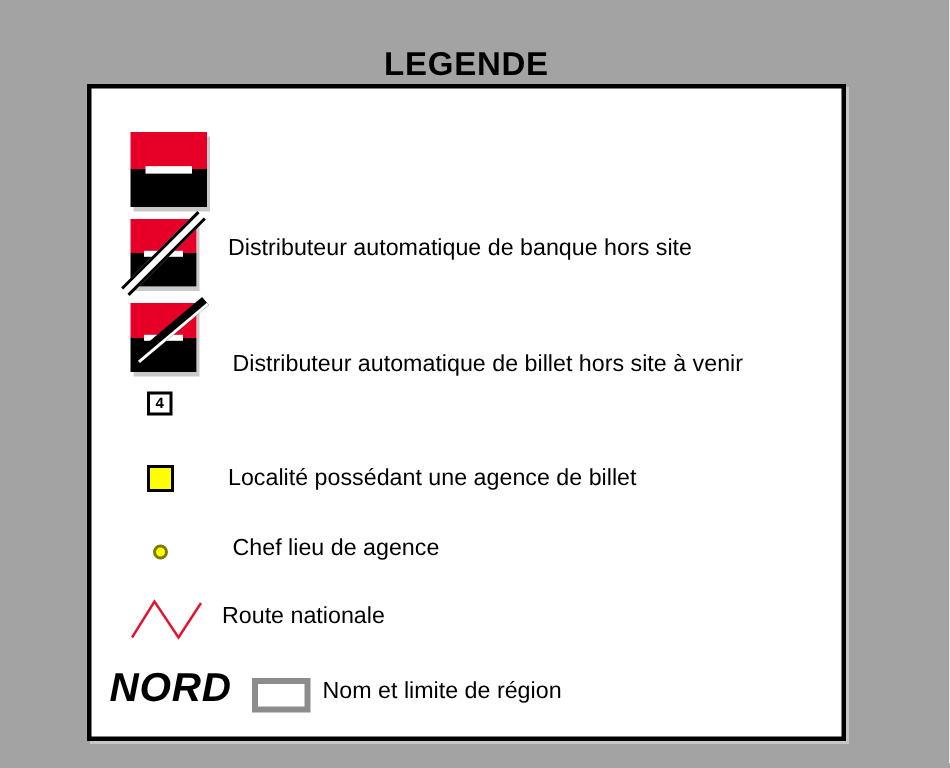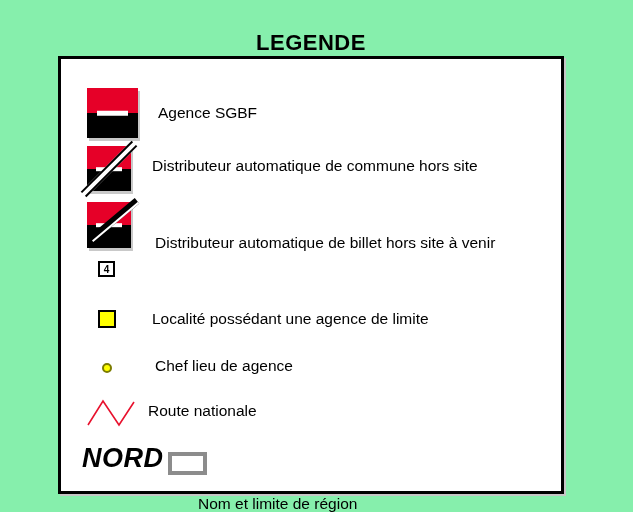--- a/index.html
+++ b/index.html
@@ -1,19 +1,19 @@
 <!DOCTYPE html>
 <html><head>
 <meta charset="utf-8">
 <style>
   html,body{margin:0;padding:0;background:#ffffff;}
   .canvas{
     position:relative;
     width:633px;height:512px;
-    background:#86efac;
+    background:#a3a3a3;
     font-family:"Liberation Sans", sans-serif;
     color:#000;
     overflow:hidden;
   }
   .legend-title{
     position:absolute;left:58px;top:30px;width:506px;
     text-align:center;font-size:22px;font-weight:bold;letter-spacing:0.5px;
   }
   .legend-box{
     position:absolute;left:58px;top:56px;width:500px;height:432px;
@@ -54,66 +54,65 @@
   .yellow-square{
     position:absolute;left:98px;top:310px;width:14px;height:14px;
     background:#ffff00;border:2px solid #000;
   }
   .yellow-dot{
     position:absolute;left:102px;top:363px;width:6px;height:6px;
     border-radius:50%;background:#ffff00;border:2px solid #7c7c00;
   }
   .zigzag{position:absolute;left:86px;top:398px;}
   .region-name{
-    position:absolute;left:82px;top:443px;
+    position:absolute;left:73px;top:443px;
     font-size:27px;font-weight:bold;font-style:italic;letter-spacing:0.5px;
   }
   .region-rect{
     position:absolute;left:168px;top:452px;width:31px;height:15px;
     border:4px solid #8c8c8c;background:#fff;
   }
 </style>
 </head>
 <body>
 
 <div class="canvas">
 
   <div class="legend-title">LEGENDE</div>
 
   <div class="legend-box"></div>
 
   <div class="sg" style="left:87px;top:88px;width:51px;height:50px;">
     <div class="bar"></div>
   </div>
-  <div class="row-label" style="left:158px;top:104px;">Agence SGBF</div>
 
   <div class="sg sg-small" style="left:87px;top:146px;width:44px;height:45px;">
     <div class="bar"></div>
     <div class="diag-white"></div>
   </div>
-  <div class="row-label" style="left:152px;top:157px;">Distributeur automatique de commune hors site</div>
+  <div class="row-label" style="left:152px;top:157px;">Distributeur automatique de banque hors site</div>
 
   <div class="sg sg-small" style="left:87px;top:202px;width:44px;height:46px;">
     <div class="bar"></div>
     <div class="diag-black"></div>
   </div>
   <div class="row-label" style="left:155px;top:211px;margin-top:23px;">Distributeur automatique de billet hors site à venir</div>
 
   <div class="count-box">
     <span>4</span>
   </div>
 
   <div class="yellow-square"></div>
-  <div class="row-label" style="left:152px;top:310px;">Localité possédant une agence de limite</div>
+  <div class="row-label" style="left:152px;top:310px;">Localité possédant une agence de billet</div>
 
   <div class="yellow-dot"></div>
   <div class="row-label" style="left:155px;top:357px;">Chef lieu de agence</div>
 
   <svg class="zigzag" width="52" height="30" viewBox="0 0 52 30">
     <polyline points="2,27 17,3 33,27 48,4" fill="none" stroke="#e8112d" stroke-width="1.6"></polyline>
   </svg>
   <div class="row-label" style="left:148px;top:402px;">Route nationale</div>
 
   <div class="region-name">NORD</div>
   <div class="region-rect"></div>
-  <div class="row-label" style="left:198px;top:452px;margin-top:43px;">Nom et limite de région</div>
+  <div class="row-label" style="left:215px;top:452px;">Nom et limite de région</div>
 
 </div>
 
 </body></html>

